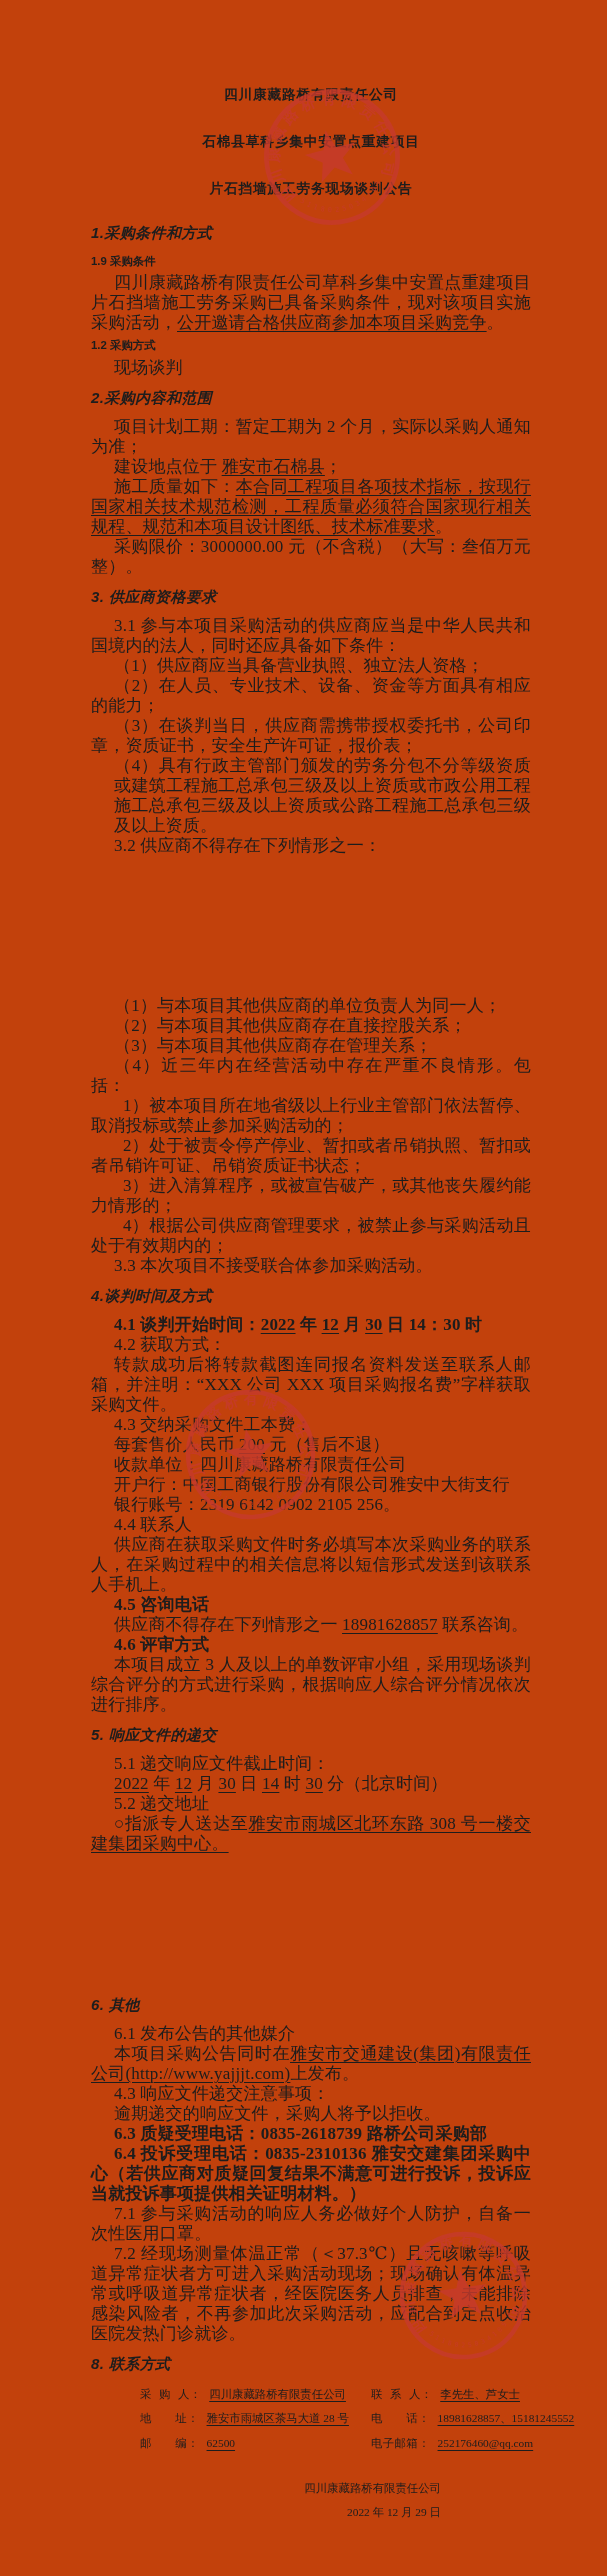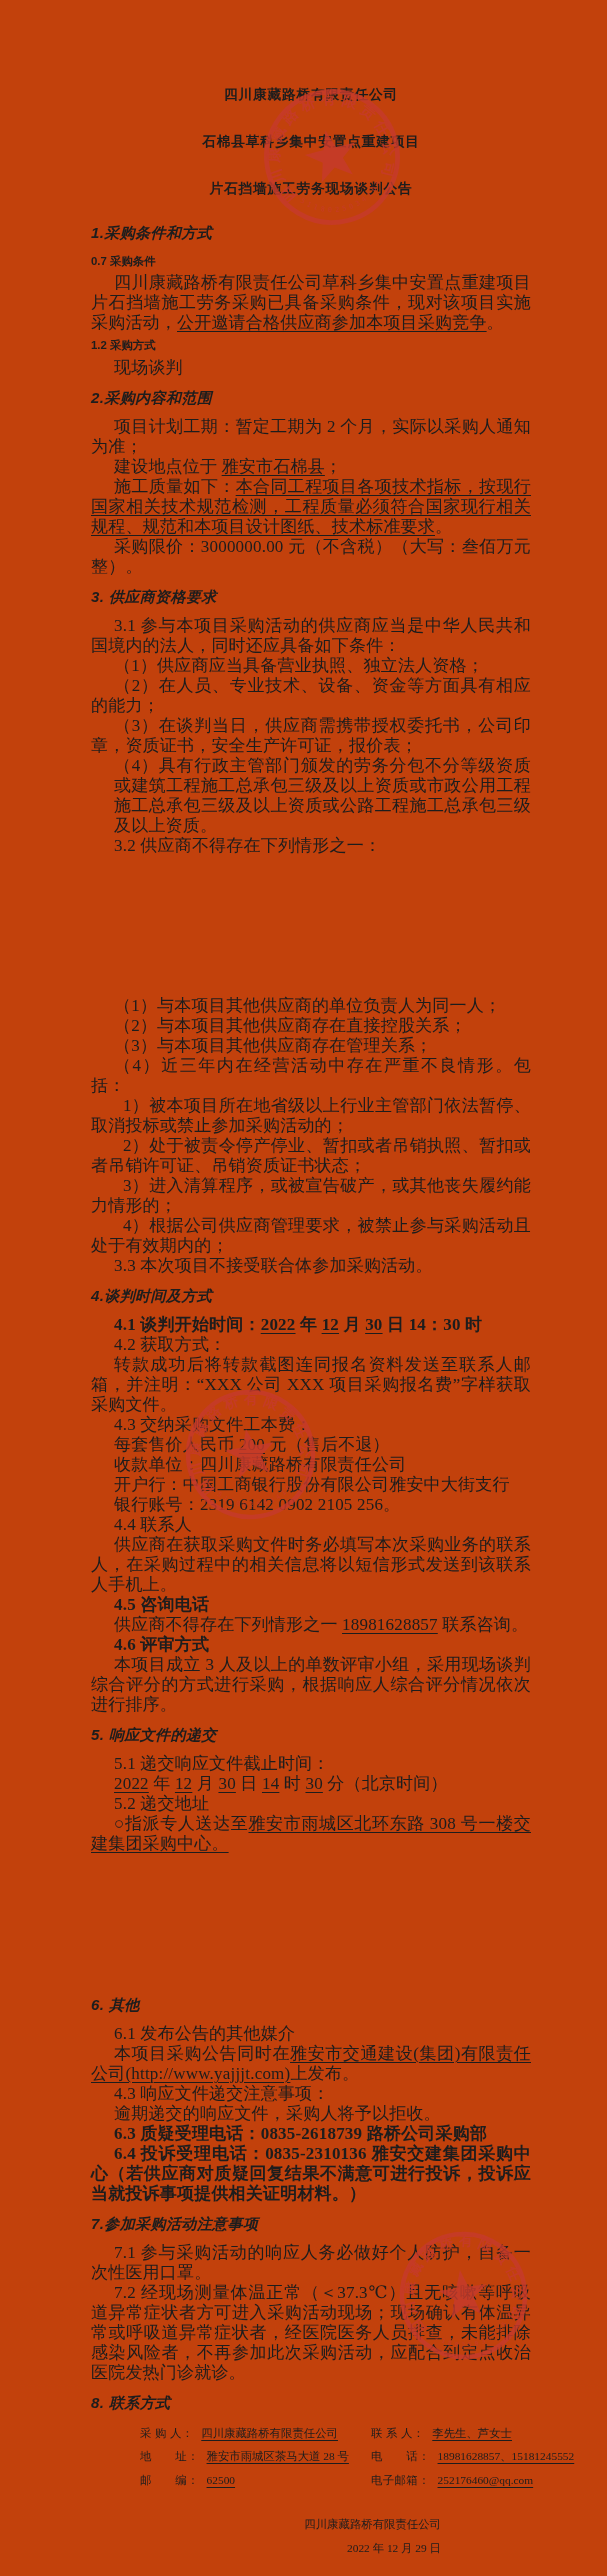--- a/index.html
+++ b/index.html
@@ -31,41 +31,41 @@
   .hang { margin-left:23px; text-indent:0; }
   .bold-sans { font-family:Liberation Serif, serif; font-weight:bold; }
   .u { text-decoration:underline; text-underline-offset:3px; text-decoration-thickness:0.8px; }
   .gap1 { height:140px; }
   .gap2 { height:131px; }
   .contact {
     margin:7.6px 0 0 49px; font-size:11.4px; line-height:23.5px;
     display:grid; grid-template-columns:228px 1fr; column-gap:3px;
   }
   .c-cell { white-space:nowrap; }
-  .c-label { letter-spacing:0.4px; }
+  .c-label { letter-spacing:0.4px;font-family:Liberation Mono, monospace; }
   .c-val { text-decoration:underline; text-underline-offset:3px; padding:0 7.6px; }
   .c-val.wide { padding-right:83px; }
   .sign { margin-top:20px; text-align:right; padding-right:90px; font-size:11.4px; line-height:24px; }
   .seal-layer { position:absolute; inset:0; z-index:3; pointer-events:none; }
   .seal { position:absolute; mix-blend-mode:multiply; opacity:0.82; }
   .seal-ring { fill:none; stroke:#c63a2b; stroke-width:7; }
   .seal-star { fill:#c63a2b; }
   .seal-co { fill:#c63a2b; font-family:"Liberation Serif","DejaVu Serif",serif; font-weight:bold; }
   .seal-no { fill:#c63a2b; font-family:"DejaVu Sans Mono",monospace; }
 </style>
 </head>
 <body>
 
 <div class="page">
   <div id="doc-content" class="content">
       <p class="t-title"><span>四川康藏路桥有限责任公司</span></p>
       <p class="t-title"><span>石棉县草科乡集中安置点重建项目</span></p>
       <p class="t-title last"><span>片石挡墙施工劳务现场谈判公告</span></p>
       <p class="h1"><span>1.采购条件和方式</span></p>
-      <p class="h2"><span>0.7 采购条件</span></p>
+      <p class="h2"><span>1.9 采购条件</span></p>
       <p class="body ind"><span>四川康藏路桥有限责任公司草科乡集中安置点重建项目片石挡墙施工劳务采购已具备采购条件，现对该项目实施采购活动，</span><span class="u">公开邀请合格供应商参加本项目采购竞争</span><span>。</span></p>
       <p class="h2"><span>1.2 采购方式</span></p>
       <p class="body ind"><span>现场谈判</span></p>
       <p class="h1"><span>2.采购内容和范围</span></p>
       <p class="body ind"><span>项目计划工期：暂定工期为 2 个月，实际以采购人通知为准；</span></p>
       <p class="body ind"><span>建设地点位于 </span><span class="u">雅安市石棉县</span><span>；</span></p>
       <p class="body ind"><span>施工质量如下：</span><span class="u">本合同工程项目各项技术指标，按现行国家相关技术规范检测，工程质量必须符合国家现行相关规程、规范和本项目设计图纸、技术标准要求</span><span>。</span></p>
       <p class="body ind"><span>采购限价：3000000.00 元（不含税）（大写：叁佰万元整）。</span></p>
       <p class="h1"><span>3. 供应商资格要求</span></p>
       <p class="body ind"><span>3.1 参与本项目采购活动的供应商应当是中华人民共和国境内的法人，同时还应具备如下条件：</span></p>
@@ -105,21 +105,20 @@
       <p class="body ind"><span>5.2 递交地址</span></p>
       <p class="body ind"><span>○指派专人送达至</span><span class="u">雅安市雨城区北环东路 308 号一楼交建集团采购中心。</span></p>
       <div class="gap2"></div>
       <p class="h1"><span>6. 其他</span></p>
       <p class="body ind"><span>6.1 发布公告的其他媒介</span></p>
       <p class="body ind"><span>本项目采购公告同时在</span><span class="u">雅安市交通建设(集团)有限责任公司(http://www.yajjjt.com)</span><span>上发布。</span></p>
       <p class="body ind"><span>4.3 响应文件递交注意事项：</span></p>
       <p class="body ind"><span>逾期递交的响应文件，采购人将予以拒收。</span></p>
       <p class="body ind bold-sans"><span>6.3 质疑受理电话：0835-2618739 路桥公司采购部</span></p>
       <p class="body ind bold-sans"><span>6.4 投诉受理电话：0835-2310136 雅安交建集团采购中心（若供应商对质疑回复结果不满意可进行投诉，投诉应当就投诉事项提供相关证明材料。）</span></p>
-      <p class="h1"><span>7.参加采购活动注意事项</span></p>
       <p class="body ind"><span>7.1 参与采购活动的响应人务必做好个人防护，自备一次性医用口罩。</span></p>
       <p class="body ind"><span>7.2 经现场测量体温正常（＜37.3℃）且无咳嗽等呼吸道异常症状者方可进入采购活动现场；现场确认有体温异常或呼吸道异常症状者，经医院医务人员排查，未能排除感染风险者，不再参加此次采购活动，应配合到定点收治医院发热门诊就诊。</span></p>
       <p class="h1"><span>8. 联系方式</span></p>
       <div class="contact">
         <div class="c-cell"><span class="c-label">采 购 人：</span><span class="c-val">四川康藏路桥有限责任公司</span></div>
         <div class="c-cell"><span class="c-label">联 系 人：</span><span class="c-val">李先生、芦女士</span></div>
         <div class="c-cell"><span class="c-label">地　　址：</span><span class="c-val">雅安市雨城区茶马大道 28 号</span></div>
         <div class="c-cell"><span class="c-label">电　　话：</span><span class="c-val">18981628857、15181245552</span></div>
         <div class="c-cell"><span class="c-label">邮　　编：</span><span class="c-val wide">62500</span></div>
         <div class="c-cell"><span class="c-label">电子邮箱：</span><span class="c-val">252176460@qq.com</span></div>

